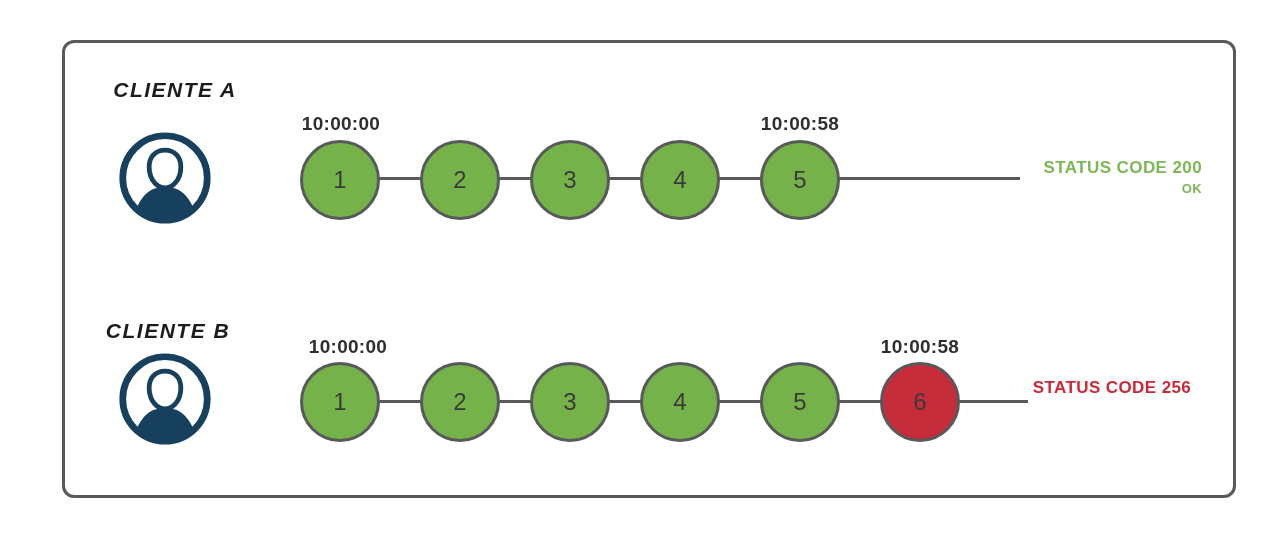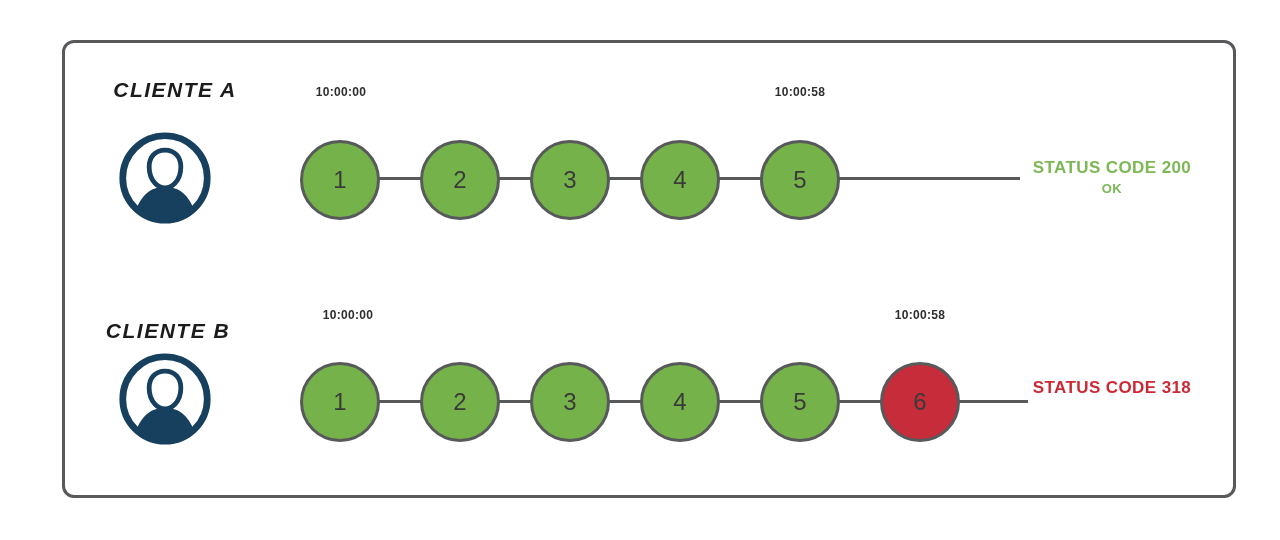--- a/index.html
+++ b/index.html
@@ -19,35 +19,35 @@
   .frame{position:absolute;left:62px;top:40px;width:1174px;height:458px;
     border:3px solid var(--gray);border-radius:12px;background:#ffffff;}
 
   .client-label{position:absolute;width:200px;text-align:center;
     font-size:21px;font-weight:bold;font-style:italic;letter-spacing:1.5px;
     color:#1c1c1c;}
   .avatar{position:absolute;width:96px;height:96px;}
   .avatar svg{width:100%;height:100%;display:block;}
 
   .time{position:absolute;width:130px;text-align:center;
-    font-size:12px;font-weight:bold;color:var(--ink);letter-spacing:0.3px;}
+    font-size:19px;font-weight:bold;color:var(--ink);letter-spacing:0.3px;margin-top:28px;}
 
   .wire{position:absolute;height:3px;background:var(--gray);}
 
   .node{position:absolute;width:80px;height:80px;border-radius:50%;
     border:3px solid var(--gray);display:flex;align-items:center;justify-content:center;
     font-size:24px;color:#3A3A3A;}
   .node.ok{background:var(--green);}
   .node.blocked{background:var(--red);}
 
   .status{position:absolute;width:180px;text-align:center;line-height:21px;
     letter-spacing:0.4px;}
   .status .s1{font-size:17px;font-weight:bold;}
   .status .s2{font-size:13px;font-weight:bold;}
-  .status.green{color:var(--status-green);}
+  .status.green{color:var(--status-green);text-align:right;}
   .status.red{color:var(--status-red);}
 </style>
 </head>
 <body>
 
 <div class="stage">
   <div class="frame"></div>
 
   <section>
     <div class="client-label" style="left:75px;top:78px">CLIENTE A</div>
@@ -134,16 +134,16 @@
       <span>4</span>
       </div>
     <div class="node ok" style="left:760px;top:362px">
       <span>5</span>
       </div>
     <div class="node blocked" style="left:880px;top:362px">
       <span>6</span>
       </div>
 
     <div class="status red" style="left:1022px;top:377px">
-      <div class="s1">STATUS CODE 318</div>
+      <div class="s1">STATUS CODE 256</div>
     </div>
   </section>
 </div>
 
 </body></html>

